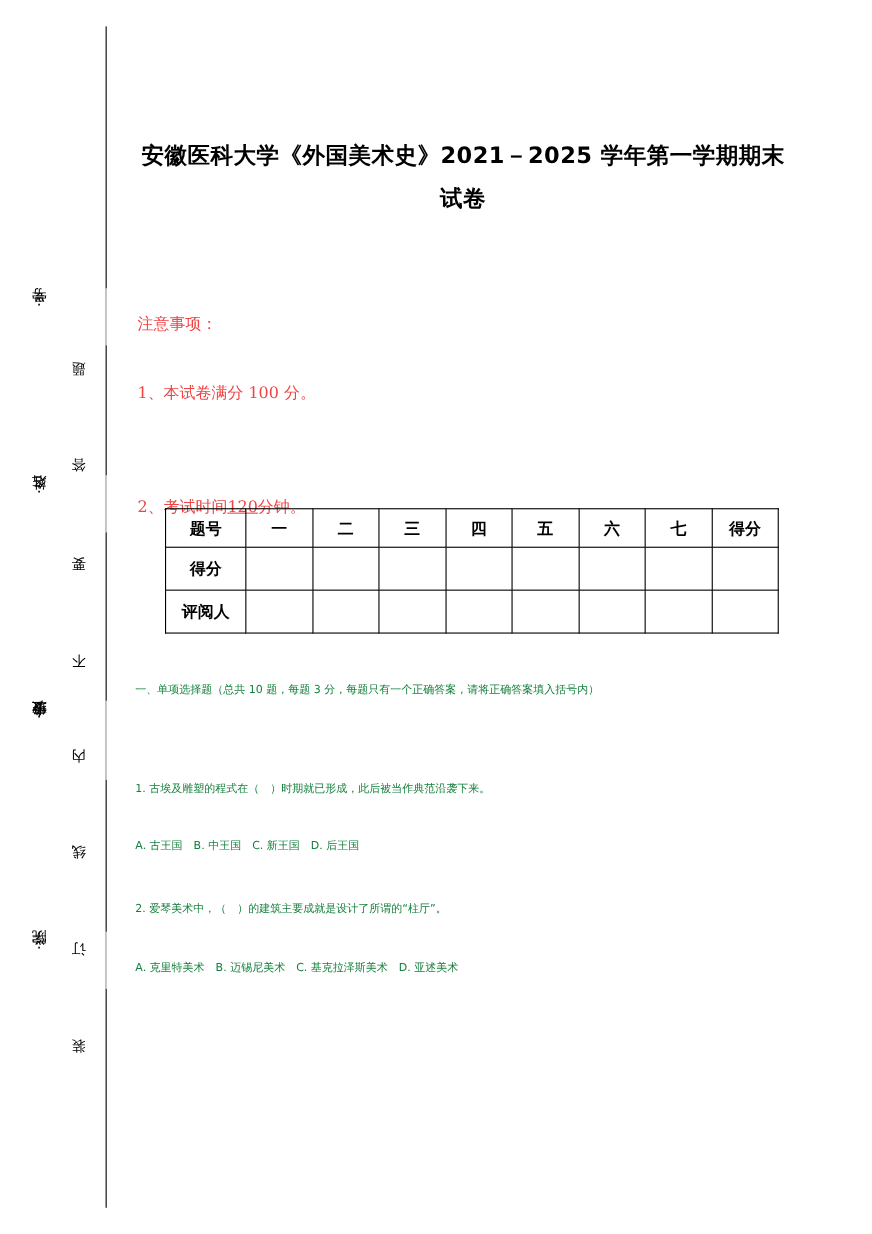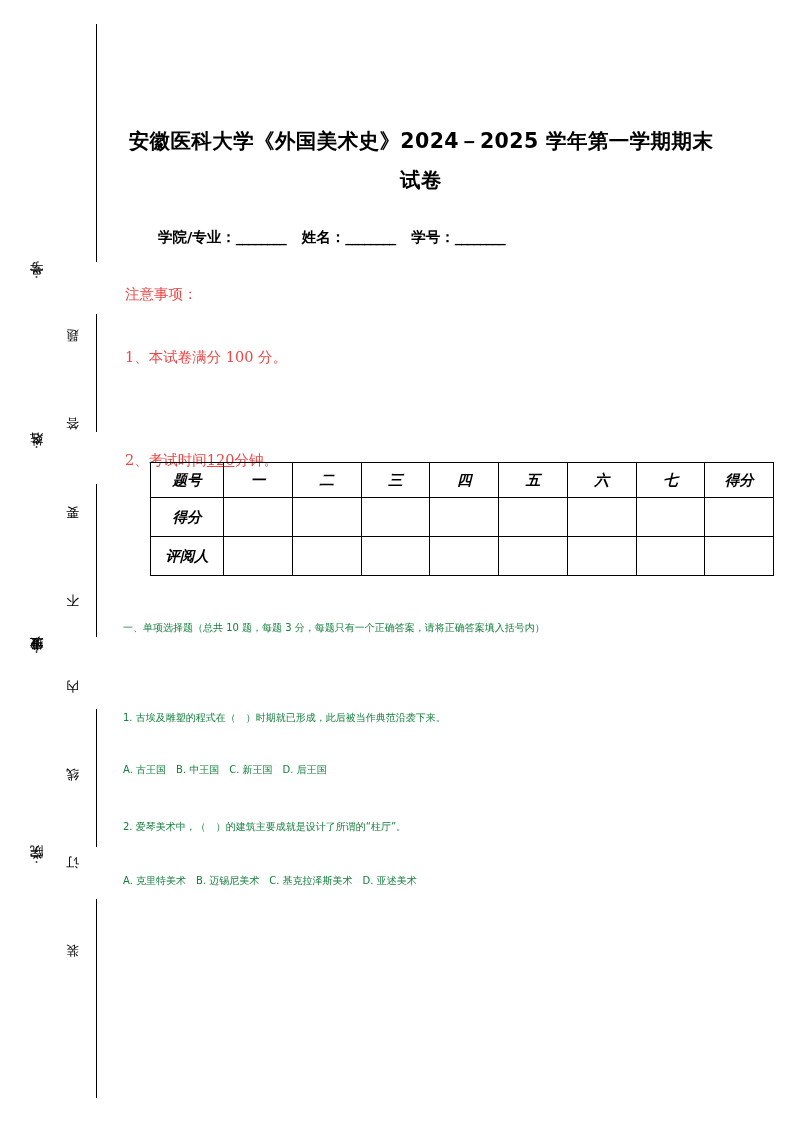--- a/index.html
+++ b/index.html
@@ -114,22 +114,21 @@
   #note-2     { top: 430px; margin-top: 21px; }
   .uline { text-decoration: underline; }
 
   
   #score-table {
     position: absolute;
     left: 30px;
     top: 462px;
     border-collapse: collapse;
     table-layout: fixed;
-    width: 624px;
-    font-style: italic;
+    width: 558px;
   }
   #score-table td {
     border: 1px solid #000000;
     text-align: center;
     vertical-align: middle;
     font-family: "DejaVu Sans", "Liberation Sans", sans-serif;
     font-weight: bold;
     font-size: 14.5px;
     height: 34px;
     padding: 0;
@@ -189,25 +188,22 @@
     <div class="v-text v-inner" style="top:968px;">装</div>
 
     <div class="v-seg-line" style="top:262px;height:52px;"></div>
     <div class="v-seg-line" style="top:432px;height:52px;"></div>
     <div class="v-seg-line" style="top:637px;height:72px;"></div>
     <div class="v-seg-line" style="top:847px;height:52px;"></div>
   </div>
 
   <div id="content">
 
-    <div id="doc-title">安徽医科大学《外国美术史》2024－2025 学年第一学期期末试卷</div>
-
-    <div id="info-line">
-      <span>学院/专业：</span><span class="fill">________</span><span class="gap"></span><span>姓名：</span><span class="fill">________</span><span class="gap"></span><span>学号：</span><span class="fill">________</span>
-    </div>
+    <div id="doc-title">安徽医科大学《外国美术史》2021－2025 学年第一学期期末试卷</div>
+
 
     <div class="note" id="note-head">注意事项：</div>
     <div class="note" id="note-1">1、本试卷满分 100 分。</div>
     <div class="note" id="note-2"><span>2、考试时间</span><span class="uline">120</span><span>分钟。</span></div>
 
     <table id="score-table">
       <tbody>
           <tr>
         <td class="rowhead">题号</td>
         <td>一</td>

